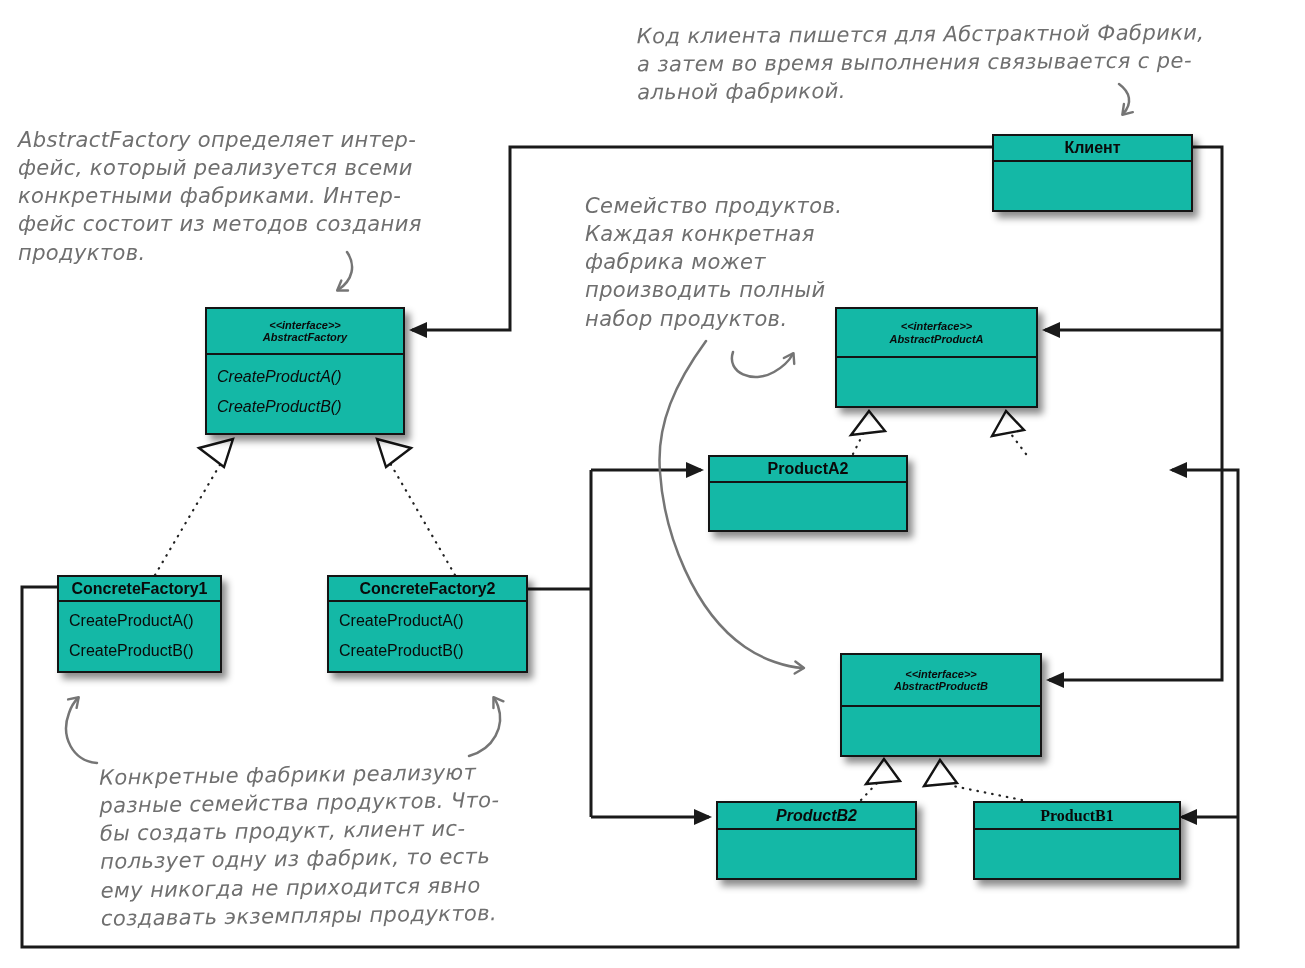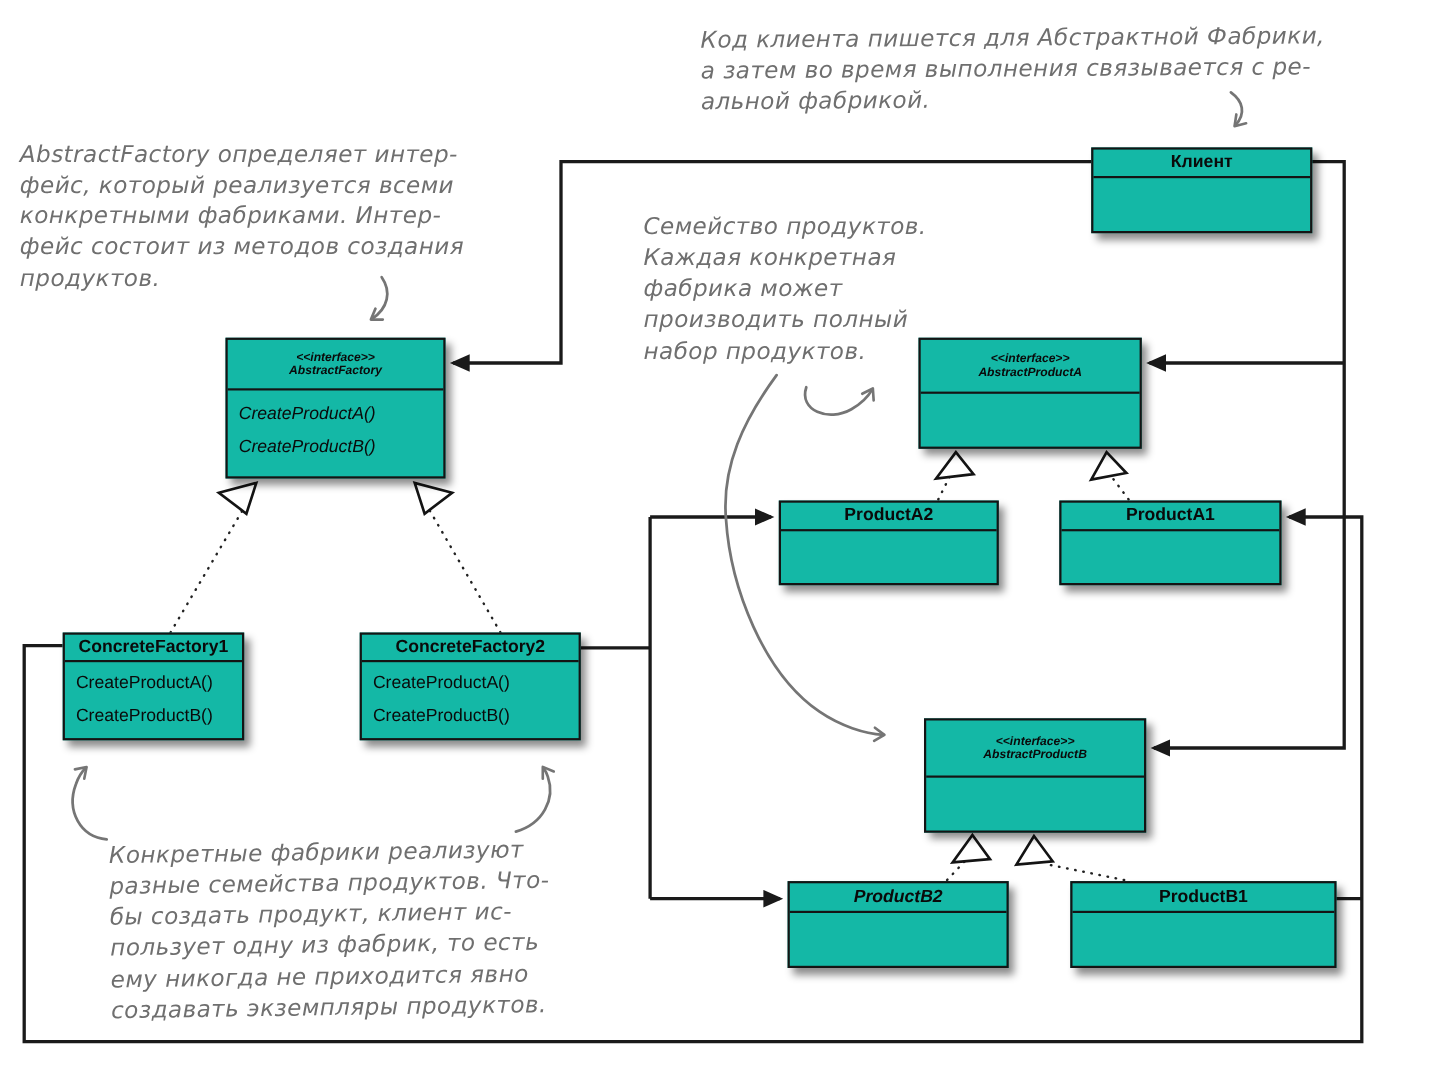--- a/index.html
+++ b/index.html
@@ -128,43 +128,37 @@
     <div class="uml-body"></div>
   </div>
 
   <div class="uml-box" style="left:708px;top:455px;width:200px;height:77px;">
     <div class="uml-head" style="height:26px;">
       <span class="uml-name">ProductA2</span>
     </div>
     <div class="uml-body"></div>
   </div>
 
-  <div class="uml-box" style="left:963px;top:455px;width:202px;height:77px;">
-    <div class="uml-head" style="height:26px;">
-      <span class="uml-name">ProductA1</span>
-    </div>
-    <div class="uml-body"></div>
-  </div>
 
   <div class="uml-box iface" style="left:840px;top:653px;width:202px;height:104px;">
     <div class="uml-head" style="height:52px;">
       <span class="uml-stereo">&lt;&lt;interface&gt;&gt;</span>
       <span class="uml-name">AbstractProductB</span>
     </div>
     <div class="uml-body"></div>
   </div>
 
   <div class="uml-box" style="left:716px;top:801px;width:201px;height:79px;font-style:italic;">
     <div class="uml-head" style="height:27px;">
       <span class="uml-name">ProductB2</span>
     </div>
     <div class="uml-body"></div>
   </div>
 
-  <div class="uml-box" style="left:973px;top:801px;width:242px;height:79px;">
+  <div class="uml-box" style="left:973px;top:801px;width:208px;height:79px;font-family:Liberation Serif, serif;">
     <div class="uml-head" style="height:27px;">
       <span class="uml-name">ProductB1</span>
     </div>
     <div class="uml-body"></div>
   </div>
 
   <div class="note" style="left:637px;top:20px;width:680px;transform:rotate(-0.4deg);">Код клиента пишется для Абстрактной Фабрики,
 а затем во время выполнения связывается с ре-
 альной фабрикой.</div>
 

